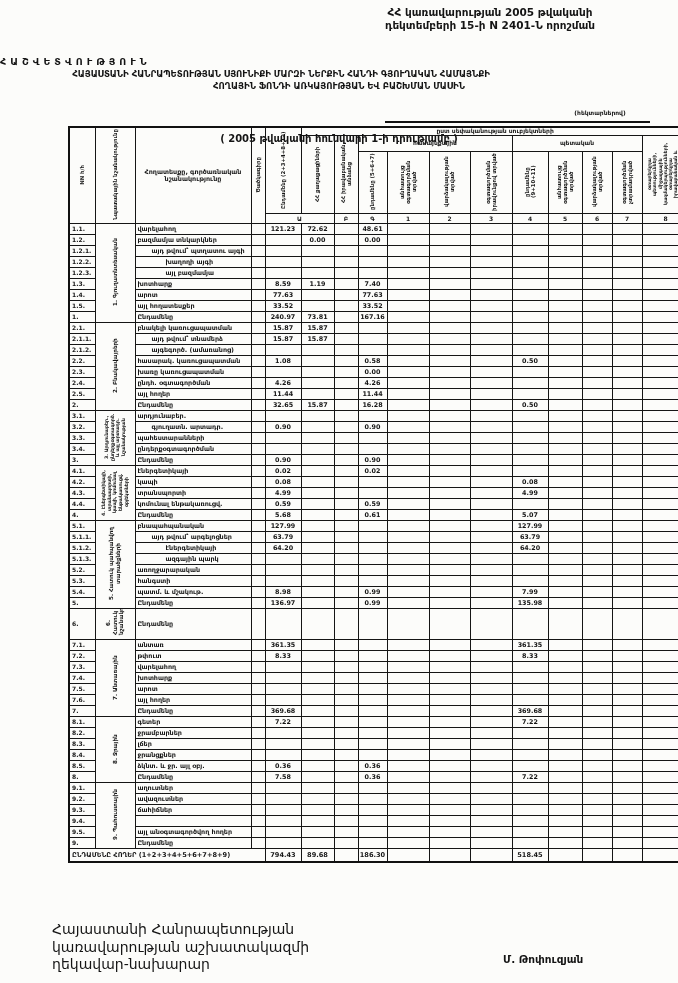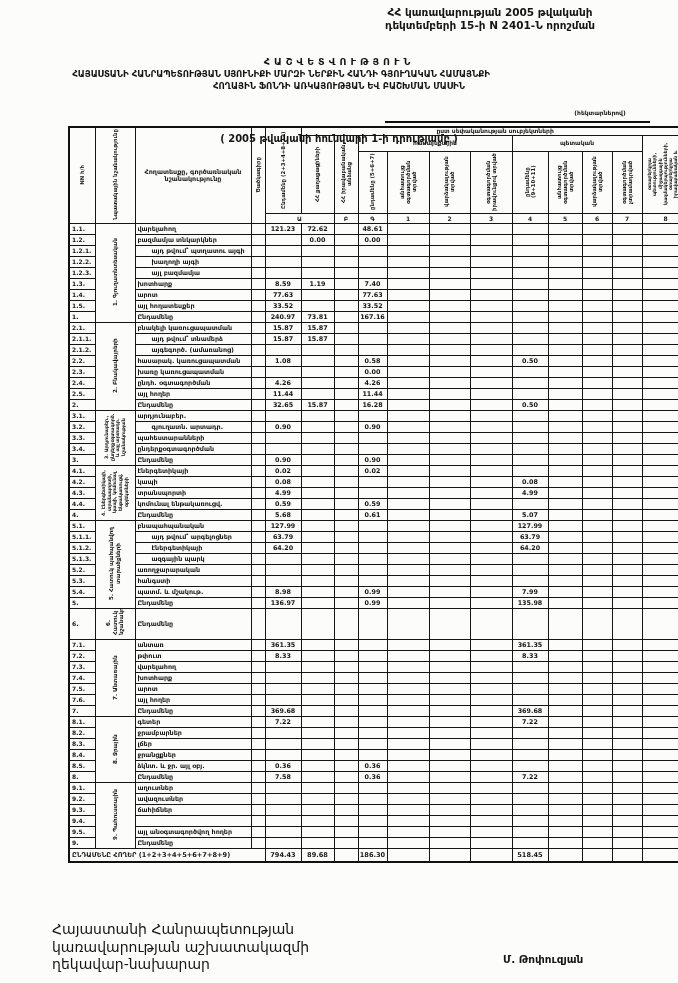--- a/index.html
+++ b/index.html
@@ -1,40 +1,40 @@
 <!DOCTYPE html>
 <html><head>
 <meta charset="utf-8">
 <style>
   html,body{margin:0;padding:0;}
   body{width:678px;height:983px;background:#e8e8e4;font-family:"DejaVu Sans",sans-serif;}
   .page{position:relative;width:678px;height:983px;background:#fcfcfa;color:#141414;overflow:hidden;}
   .appendix{position:absolute;top:6px;left:310px;width:360px;text-align:center;
     font-size:10.5px;font-weight:bold;line-height:1.2;}
-  .doc-title{position:absolute;top:56px;left:0;width:678px;text-align:center;
+  .doc-title{position:absolute;top:56px;left:0;width:678px;text-align:left;
     font-size:9.5px;font-weight:bold;letter-spacing:4px;}
   .doc-sub1{position:absolute;top:69px;left:0;width:562px;text-align:center;font-size:8.6px;font-weight:bold;}
   .doc-sub2{position:absolute;top:81px;left:0;width:678px;text-align:center;font-size:8.6px;font-weight:bold;}
   .doc-sub3{position:absolute;top:93px;left:0;width:678px;text-align:center;font-size:10px;font-weight:bold;margin-top:40px;}
   .units-note{position:absolute;top:109px;left:540px;width:120px;text-align:center;font-size:6px;font-weight:bold;}
   .units-rule{position:absolute;top:121px;left:385px;width:265px;border-top:2px solid #111;}
 
   table.report{position:absolute;top:126px;left:28px;width:622px;border-collapse:collapse;table-layout:fixed;}
   table.report td,table.report th{border:1px solid #151515;padding:0;vertical-align:middle;
     font-weight:bold;color:#161616;overflow:hidden;}
   table.report{border:2px solid #111;margin-left:40px;}
   thead th{font-size:5.6px;line-height:1.1;text-align:center;font-weight:bold;}
   thead .hspan{font-size:6px;}
   .vh{writing-mode:vertical-rl;transform:rotate(180deg);display:inline-block;
     font-size:5.4px;line-height:1.15;max-width:100%;}
   .numrow td{height:9px;font-size:6px;text-align:center;}
   tbody td{height:10px;font-size:6.4px;line-height:1;}
   tbody td.lbl{text-align:left;padding-left:2px;}
   tbody td.lbl.ind1{padding-left:16px;}
-  tbody td.lbl.ind2{padding-left:16px;}
+  tbody td.lbl.ind2{padding-left:30px;}
   tbody td.num{text-align:center;}
   tbody td.rowno{text-align:left;padding-left:2px;font-size:6px;}
   tbody td.seccell{text-align:center;}
   tbody tr.tall td{height:30px;}
   tbody tr.grand td{height:12px;font-size:6.6px;}
   .secv{writing-mode:vertical-rl;transform:rotate(180deg);display:inline-block;
     font-size:5.6px;line-height:1.2;text-align:center;}
   .secv.small{font-size:4.7px;}
   .footer-block{position:absolute;top:921px;left:52px;font-size:14px;font-weight:normal;line-height:1.25;}
   .signature{position:absolute;top:953px;left:503px;font-size:10.5px;font-weight:bold;}

